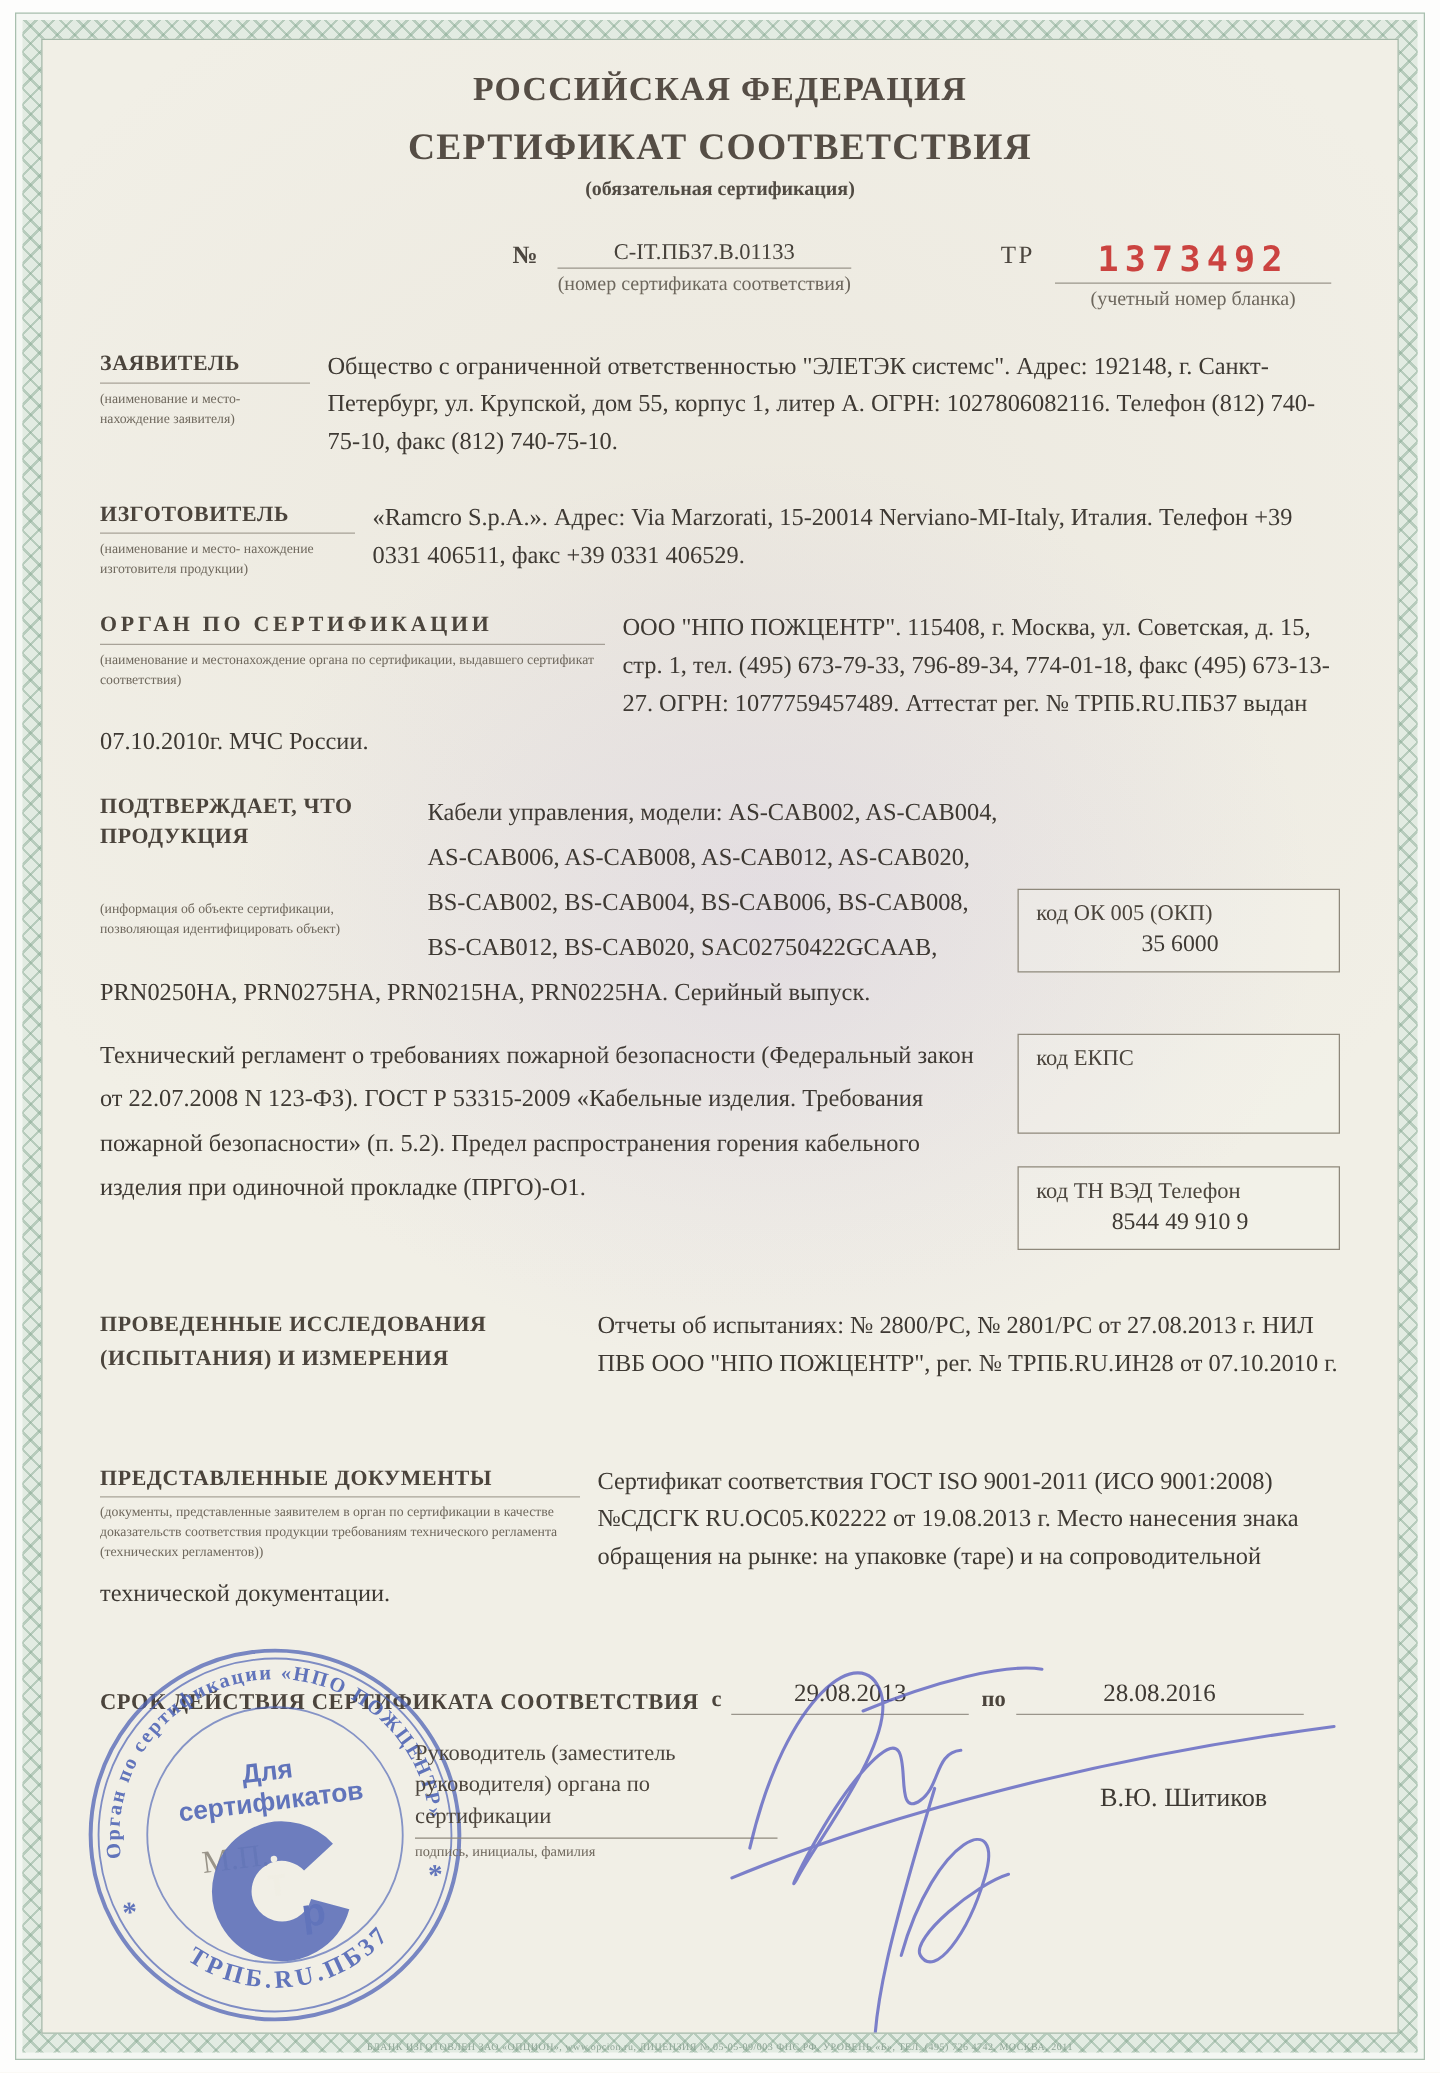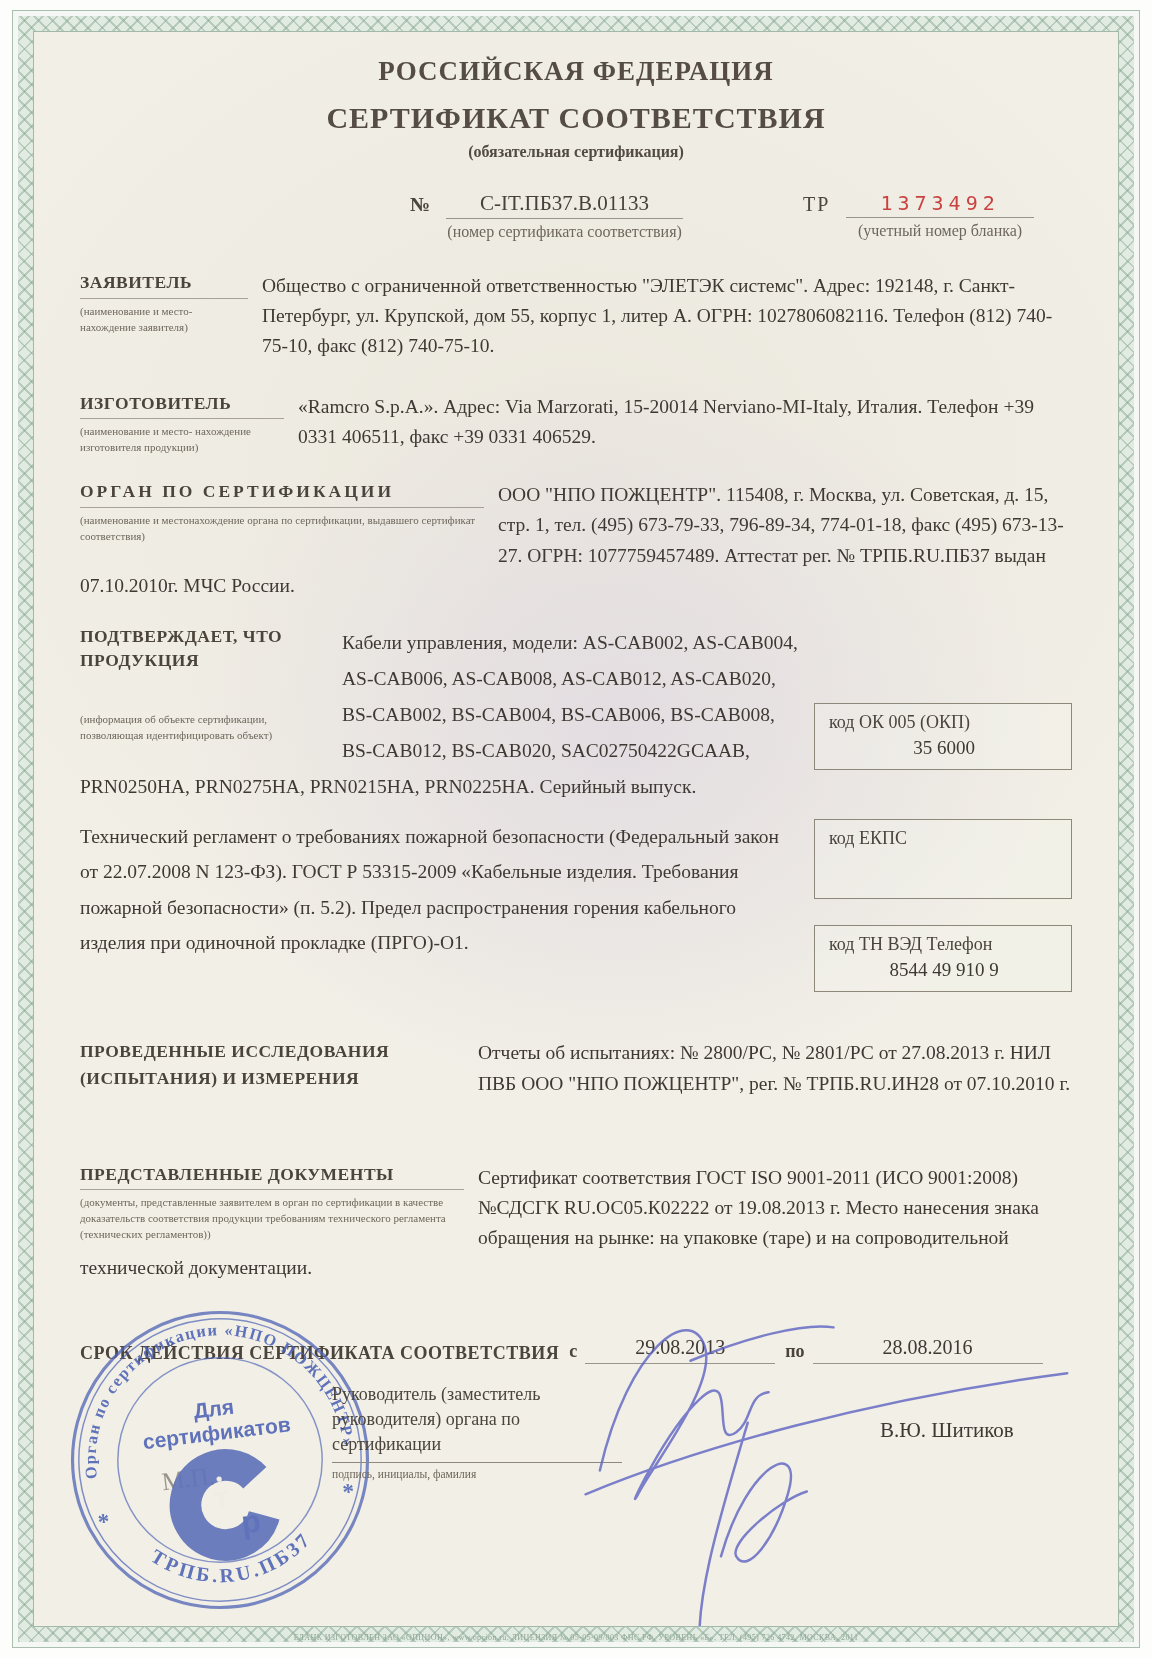--- a/index.html
+++ b/index.html
@@ -22,22 +22,22 @@
   }
   
   .hdr { text-align:center; margin-top:10px; color:#554d45; }
   .hdr-country { font-size:27px; font-weight:bold; letter-spacing:1px; }
   .hdr-title { font-size:30px; font-weight:bold; letter-spacing:1px; margin-top:14px; }
   .hdr-sub { font-size:16px; font-weight:bold; margin-top:8px; color:#514b43; }
   
   .numrow { display:flex; align-items:flex-start; margin:30px 0 0 330px; }
   .numsign { font-size:20px; font-weight:bold; margin-top:2px; color:#4c463f; }
   .numfield { display:flex; flex-direction:column; margin-left:16px; }
-  .numval { font-size:21px; text-align:center; padding:0 34px 2px 34px; border-bottom:1px solid #9a958b; color:#46413a; }
-  .numval.red { color:#cb4340; font-weight:normal; letter-spacing:5px; font-family:"DejaVu Sans Mono","Liberation Mono",monospace; font-size:20px; }
+  .numval { font-size:18px; text-align:center; padding:0 34px 2px 34px; border-bottom:1px solid #9a958b; color:#46413a; }
+  .numval.red { color:#cb4340; font-weight:bold; letter-spacing:5px; font-family:"DejaVu Sans Mono","Liberation Mono",monospace; font-size:28px; }
   .caption { font-size:16px; color:#6d675d; text-align:center; margin-top:4px; }
   .trlabel { font-size:20px; font-weight:normal; margin:2px 0 0 120px; letter-spacing:2px; color:#4c463f; }
   
   .section { overflow:visible; }
   .section::after { content:""; display:block; clear:both; }
   .label-block { float:left; padding-right:14px; }
   .label { font-size:17.5px; font-weight:bold; color:#4b443c; letter-spacing:.5px; line-height:1.35; }
   .label.ruled { border-bottom:1px solid rgba(95,88,76,.5); padding-bottom:3px; }
   .sublabel { font-size:11px; color:#6e675c; line-height:1.45; margin-top:5px; }
   .value { font-size:19.5px; line-height:1.55; color:#3e3933; }

